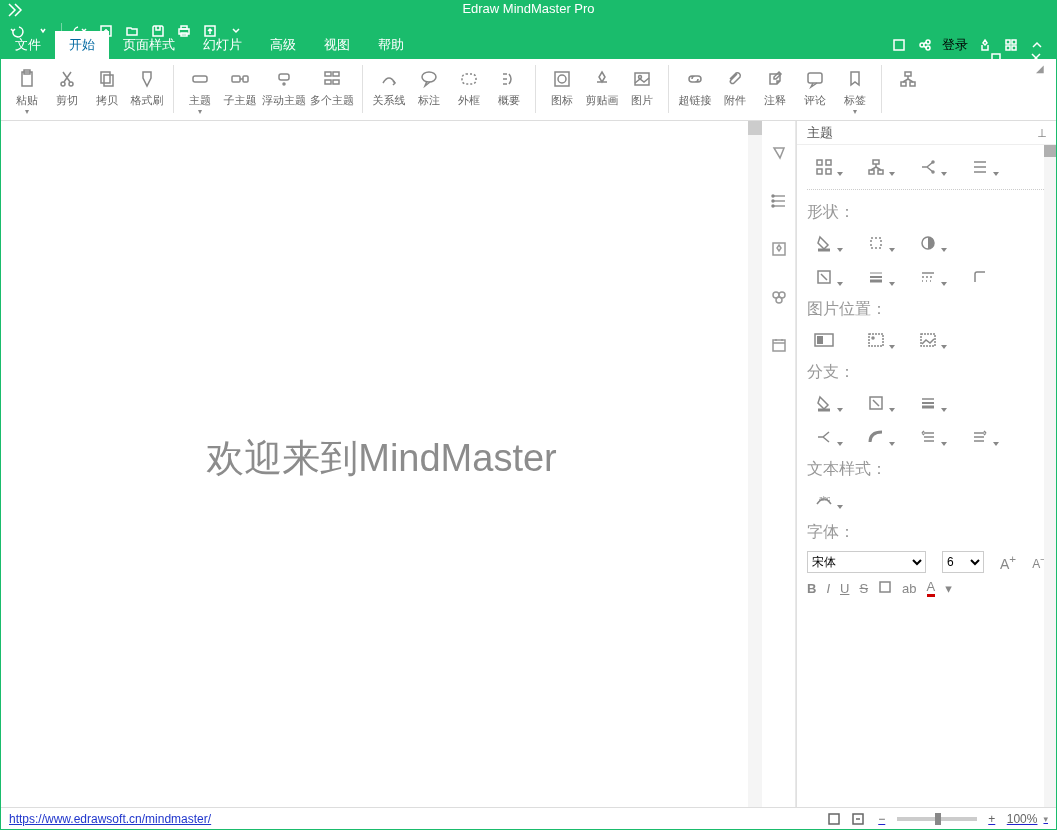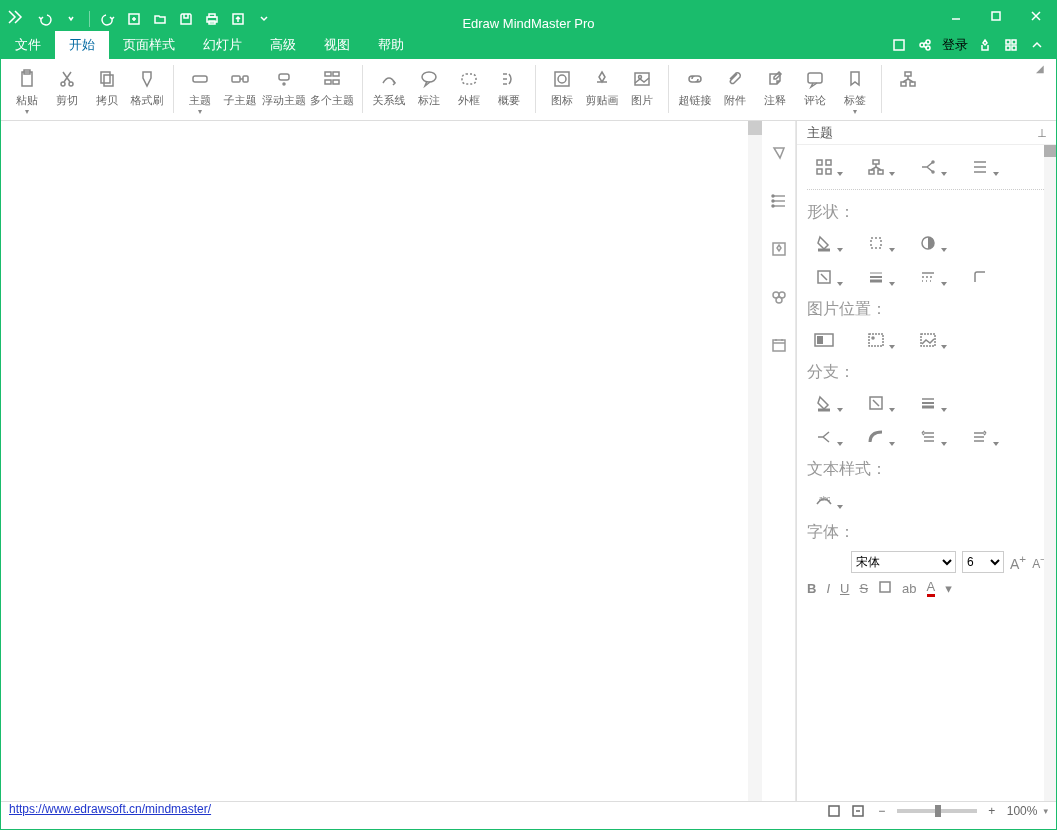--- a/index.html
+++ b/index.html
@@ -1,19 +1,19 @@
 <!DOCTYPE html>
 <html><head>
 <meta charset="utf-8">
 <style>
 * { margin:0; padding:0; box-sizing:border-box; font-family:"Microsoft YaHei","Segoe UI",sans-serif; }
 body { width:1057px; height:830px; background:#fff; overflow:hidden; border:1px solid #1abc6c; position:relative; }
 
 
-.titlebar { height:30px; background:#1abc6c; display:flex; align-items:flex-end; color:#fff; font-size:12px; position:relative; }
+.titlebar { height:30px; background:#1abc6c; display:flex; align-items:flex-start; color:#fff; font-size:12px; position:relative;flex-direction:column; }
 .titlebar .logo { width:28px; height:28px; display:flex; align-items:center; justify-content:center; }
 .titlebar .qat { display:flex; align-items:center; gap:2px; margin-left:4px; }
 .titlebar .qat .tb-btn { width:24px; height:24px; display:flex; align-items:center; justify-content:center; cursor:pointer; }
 .titlebar .title { position:absolute; left:0; right:0; text-align:center; pointer-events:none; font-size:13px; color:#fff; }
 .titlebar .win-ctrls { margin-left:auto; display:flex; }
 .titlebar .win-ctrls .wc { width:40px; height:30px; display:flex; align-items:center; justify-content:center; cursor:pointer; }
 .titlebar .sep { width:1px; height:16px; background:rgba(255,255,255,0.4); margin:0 4px; }
 .titlebar svg { display:block; }
 
 
@@ -50,29 +50,29 @@
 
 .panel { width:260px; background:#fff; border-left:1px solid #e0e0e0; overflow:hidden; display:flex; flex-direction:column; }
 .panel .phead { height:24px; display:flex; align-items:center; padding:0 10px; font-size:13px; color:#555; border-bottom:1px solid #eee; position:relative; }
 .panel .phead .pin { margin-left:auto; font-size:12px; color:#888; cursor:pointer; }
 .panel .pbody { flex:1; overflow:auto; padding:10px 10px 4px; font-size:12px; color:#888; position:relative; }
 .panel .row { display:flex; align-items:center; gap:18px; margin-bottom:10px; }
 .panel .pb { width:34px; height:24px; display:flex; align-items:center; justify-content:center; color:#888; cursor:pointer; position:relative; }
 .panel .pb.dd::after { content:""; position:absolute; right:-2px; bottom:3px; border-left:3px solid transparent; border-right:3px solid transparent; border-top:4px solid #888; }
 .panel hr { border:none; border-top:1px dotted #ccc; margin:6px 0 12px; }
 .panel .sect { color:#999; font-size:16px; margin:10px 0 8px; }
-.panel .font-row { display:flex; align-items:center; gap:6px; margin-bottom:6px;margin-left:44px; }
+.panel .font-row { display:flex; align-items:center; gap:16px; margin-bottom:6px; }
 .panel select { border:1px solid #ccc; font-size:12px; height:22px; background:#fff; }
 .panel .vscroll2 { position:absolute; right:0; top:0; bottom:0; width:12px; background:#f5f5f5; }
 .panel .vscroll2 .up { position:absolute; top:0; width:12px; height:12px; background:#b0b0b0; }
 .panel .fmt-row { display:flex; gap:10px; font-size:13px; color:#888; align-items:center; }
 .panel .fmt-row span { cursor:pointer; }
 
 
-.status { position:absolute; bottom:0; left:0; right:0; height:28px; border-top:1px solid #ddd; background:#fff; display:flex; align-items:flex-start; font-size:12px; color:#2222cc; padding:0 8px; }
+.status { position:absolute; bottom:0; left:0; right:0; height:22px; border-top:1px solid #ddd; background:#fff; display:flex; align-items:center; font-size:12px; color:#2222cc; padding:0 8px;text-decoration:underline; }
 .status a { color:#2036cc; text-decoration:underline; }
 .status .sp { flex:1; }
 .status .zoom { display:flex; align-items:center; gap:6px; color:#666; }
 .status .zc { width:18px; height:18px; display:flex; align-items:center; justify-content:center; cursor:pointer; color:#666; }
 .status .slider { width:80px; height:4px; background:#ccc; position:relative; }
 .status .slider .h { position:absolute; top:-4px; left:38px; width:6px; height:12px; background:#888; }
 
 svg { stroke:currentColor; fill:none; stroke-width:1.5; }
 </style>
 </head>
@@ -408,20 +408,21 @@
           </svg>
         </div>
         <span class="lbl">&nbsp;</span>
       </div>
   </div>
   <div class="launcher">◢</div>
 </div>
 
 <div class="main">
   <div class="canvas-wrap">
+    <div class="welcome">欢迎来到MindMaster</div>
     <div class="vscroll">
         <div class="thumb-top"></div>
       </div>
   </div>
 
   <div class="side-tools">
     <div class="st">
         <svg width="18" height="18">
           <path d="M4 4 L14 4 L10 14 Z" stroke="#999"></path>
         </svg>

